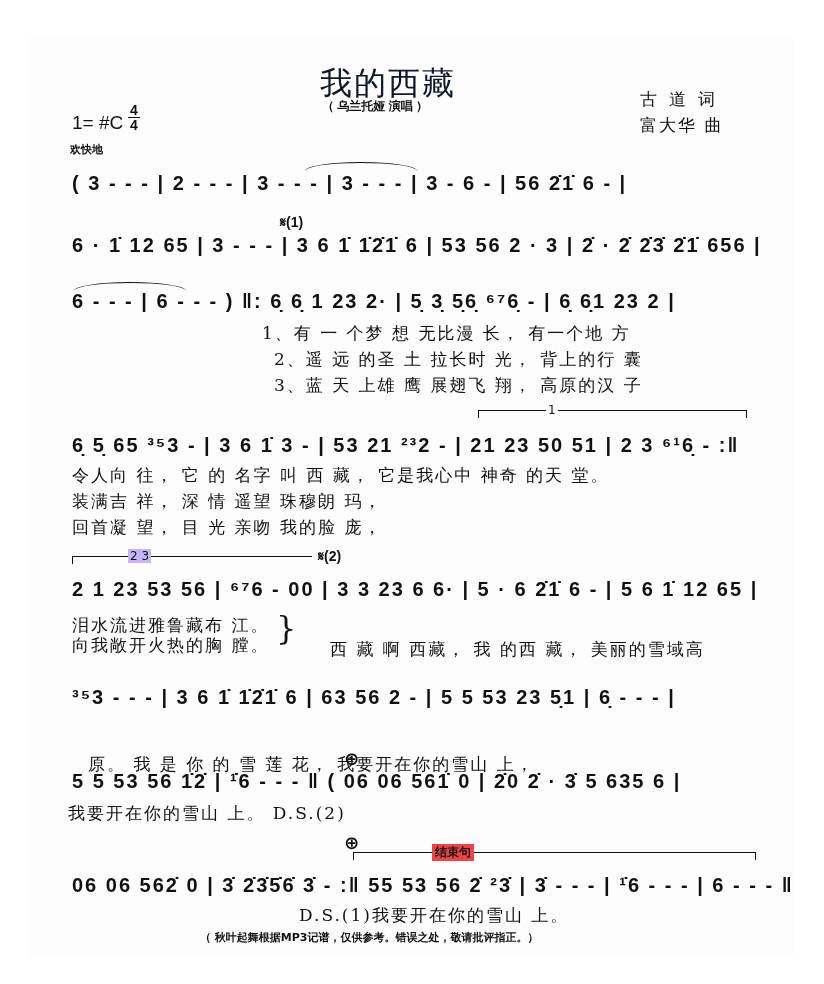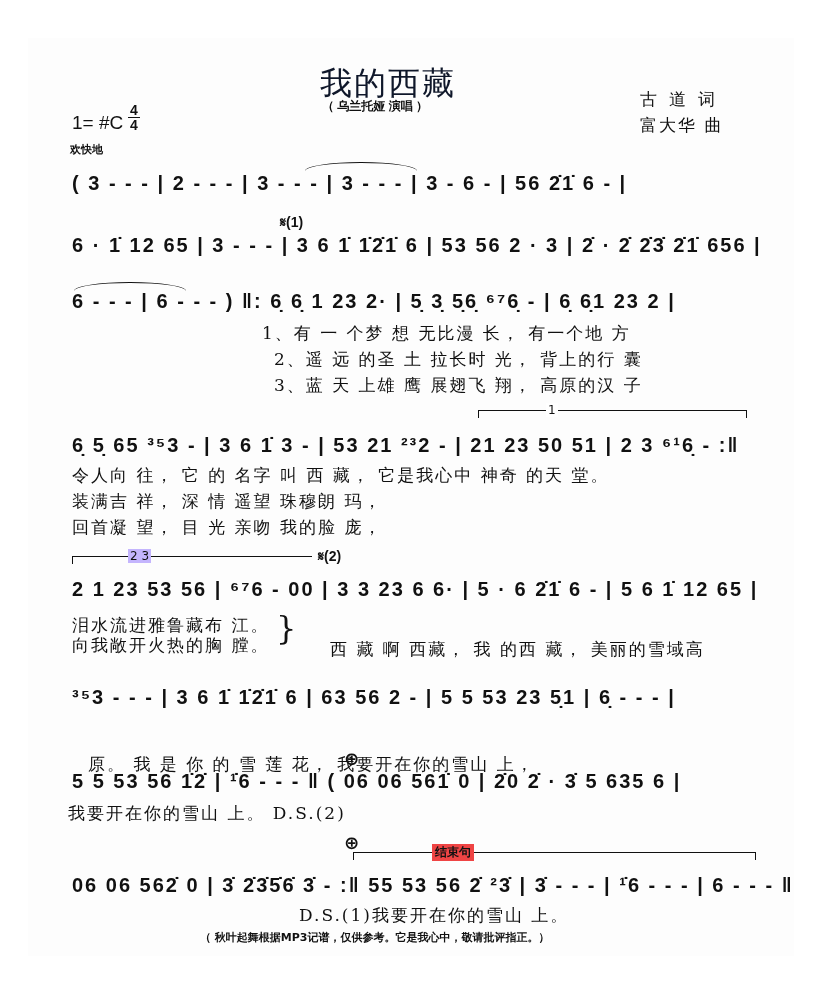--- a/index.html
+++ b/index.html
@@ -78,13 +78,13 @@
 <div class="lyr" style="left:68px;top:802px;">我要开在你的雪山    上。   D.S.(2)</div>
 
 <div class="sign" style="left:344px;top:832px;font-size:18px;">⊕</div>
 <div class="line" style="left:353px;top:852px;width:402px;"></div>
 <div class="vline" style="left:353px;top:852px;height:8px;"></div>
 <div class="vline" style="left:755px;top:852px;height:8px;"></div>
 <div class="abs small" style="left:432px;top:844px;background:#ef4444;padding:0 3px;font-weight:bold;">结束句</div>
 <div class="row" style="top:874px;">06 06 562̇ 0 | 3̇ 2̇3̇5̇6̇ 3̇ - :‖ 55 53 56 2̇ ²3̇ | 3̇ - - - | ¹̇6 - - - | 6 - - - ‖</div>
 <div class="lyr" style="left:290px;top:904px;margin-left:9px;">D.S.(1)我要开在你的雪山              上。</div>
 
-<div class="abs footnote">（ 秋叶起舞根据MP3记谱，仅供参考。它是我心中，敬请批评指正。）</div>
+<div class="abs footnote">（ 秋叶起舞根据MP3记谱，仅供参考。错误之处，敬请批评指正。）</div>
 
 </body></html>

